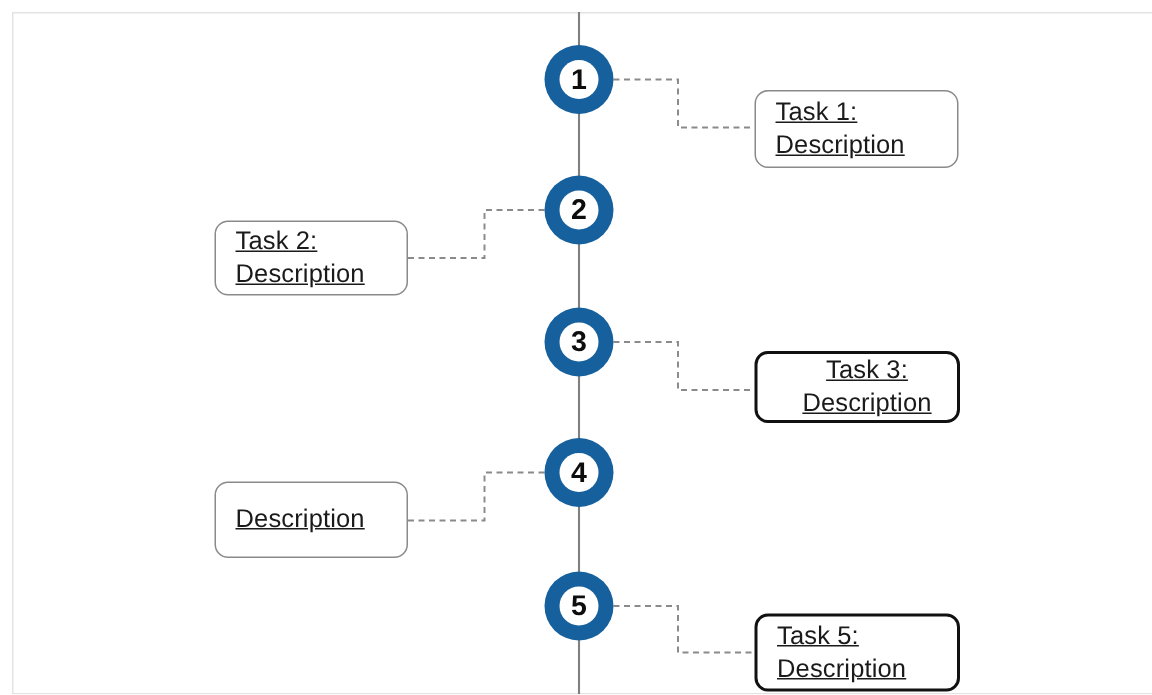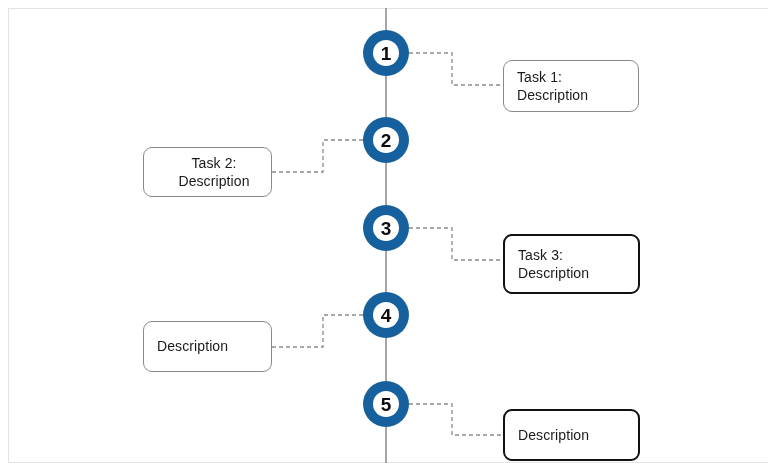--- a/index.html
+++ b/index.html
@@ -36,24 +36,25 @@
   }
   .task-box {
     position: absolute;
     box-sizing: border-box;
     background: #ffffff;
     border-radius: 9px;
     display: flex;
     flex-direction: column;
     justify-content: center;
     padding-left: 13px;
-    font-size: 14px;
+    font-size: 17px;
     line-height: 1.32;
     color: #1a1a1a;
     letter-spacing: 0.1px;
+    text-decoration: underline;
   }
   .task-box.border-gray {
     border: 1.6px solid #8a8a8a;
   }
   .task-box.border-dark {
     border: 2.2px solid #111111;
   }
   .task-line {
     white-space: pre;
   }
@@ -99,32 +100,33 @@
         <circle cx="386" cy="404" r="13" fill="#ffffff"></circle>
       </g>
 
   </svg>
 
   <div id="boxes-layer">
       <div class="task-box border-gray" style="left: 503px; top: 60px; width: 136px; height: 52px;">
         <div class="task-line">Task 1:</div>
         <div class="task-line">Description</div>
       </div>
-      <div class="task-box border-gray" style="left: 143px; top: 147px; width: 129px; height: 50px; text-align: center;">
+      <div class="task-box border-gray" style="left: 143px; top: 147px; width: 129px; height: 50px;">
         <div class="task-line">Task 2:</div>
         <div class="task-line">Description</div>
       </div>
-      <div class="task-box border-dark" style="left: 503px; top: 234px; width: 137px; height: 60px;">
+      <div class="task-box border-dark" style="left: 503px; top: 234px; width: 137px; height: 48px; align-items: center;">
         <div class="task-line">Task 3:</div>
         <div class="task-line">Description</div>
       </div>
       <div class="task-box border-gray" style="left: 143px; top: 321px; width: 129px; height: 51px;">
         <div class="task-line">Description</div>
       </div>
       <div class="task-box border-dark" style="left: 503px; top: 409px; width: 137px; height: 52px;">
+        <div class="task-line">Task 5:</div>
         <div class="task-line">Description</div>
       </div>
     </div>
   <div id="numbers-layer">
       <div class="node-number" style="left: 366px; top: 44px; width: 40px;">1</div>
       <div class="node-number" style="left: 366px; top: 131px; width: 40px;">2</div>
       <div class="node-number" style="left: 366px; top: 219px; width: 40px;">3</div>
       <div class="node-number" style="left: 366px; top: 306px; width: 40px;">4</div>
       <div class="node-number" style="left: 366px; top: 395px; width: 40px;">5</div>
     </div>

